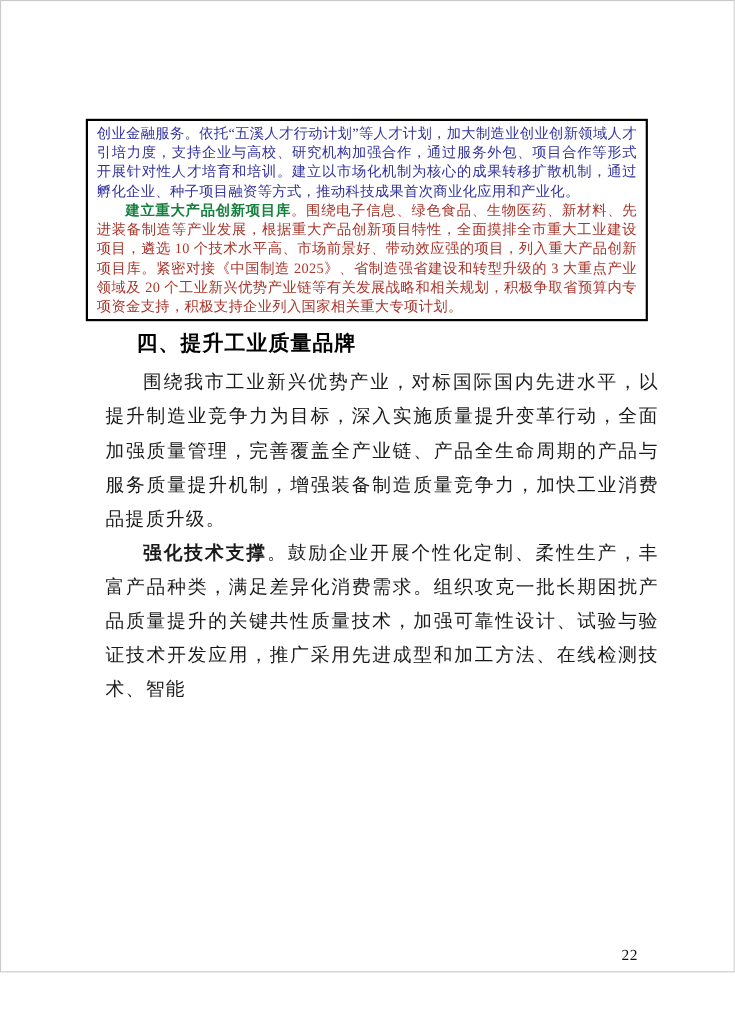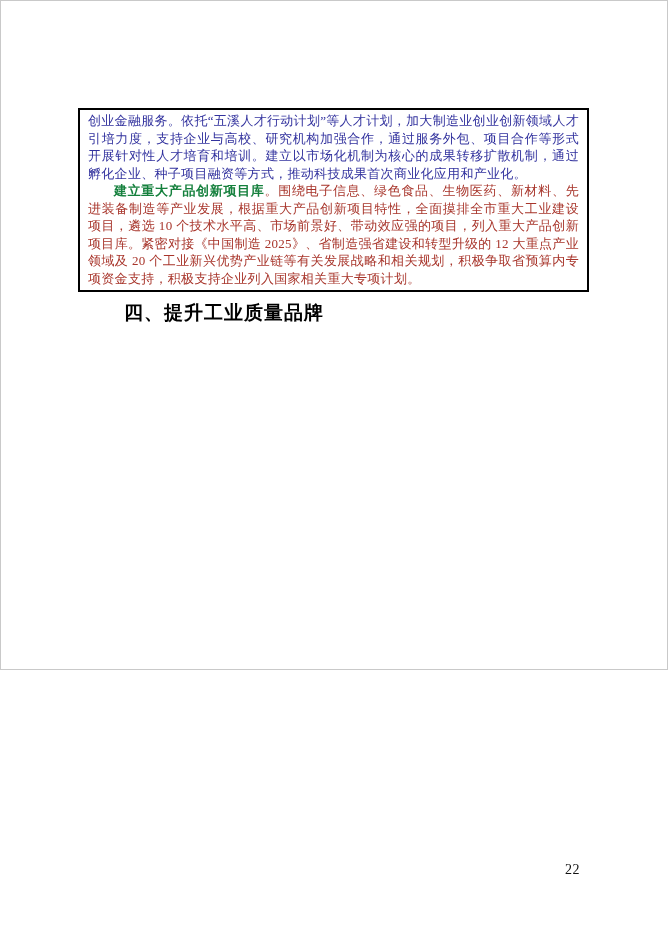--- a/index.html
+++ b/index.html
@@ -4,21 +4,21 @@
 <style>
   * { margin: 0; padding: 0; box-sizing: border-box; }
   html, body { background: #ffffff; }
   body {
     width: 668px; height: 928px;
     font-family: "Liberation Serif", "DejaVu Serif", serif;
     position: relative; overflow: hidden;
   }
   .page {
     position: absolute; inset: 0;
-    width: 668px; height: 670px;
+    width: 668px; height: 884px;
     background: #ffffff;
     outline: 1px solid #c9c9c9;
     outline-offset: -1px;
   }
   
   .notice-box {
     position: absolute;
     left: 78px; top: 108px;
     width: 511px;
     border: 2px solid #000000;
@@ -66,25 +66,27 @@
     color: #111111;
   }
 </style>
 </head>
 <body>
 
 <div class="page">
 
   <div class="notice-box" style="border-color: rgb(0, 0, 0);">
     <p class="notice-para-1" style="color: rgb(50, 50, 158);">创业金融服务。依托“五溪人才行动计划”等人才计划，加大制造业创业创新领域人才引培力度，支持企业与高校、研究机构加强合作，通过服务外包、项目合作等形式开展针对性人才培育和培训。建立以市场化机制为核心的成果转移扩散机制，通过孵化企业、种子项目融资等方式，推动科技成果首次商业化应用和产业化。</p>
-    <p class="notice-para-2" style="color: rgb(168, 53, 43);"><span class="lead" style="color: #15803d;">建立重大产品创新项目库</span><span>。围绕电子信息、绿色食品、生物医药、新材料、先进装备制造等产业发展，根据重大产品创新项目特性，全面摸排全市重大工业建设项目，遴选 10 个技术水平高、市场前景好、带动效应强的项目，列入重大产品创新项目库。紧密对接《中国制造 2025》、省制造强省建设和转型升级的 12 大重点产业领域及 20 个工业新兴优势产业链等有关发展战略和相关规划，积极争取省预算内专项资金支持，积极支持企业列入国家相关重大专项计划。</span></p>
+    <p class="notice-para-2" style="color: rgb(168, 53, 43);"><span class="lead" style="color: #15803d;">建立重大产品创新项目库</span><span>。围绕电子信息、绿色食品、生物医药、新材料、先进装备制造等产业发展，根据重大产品创新项目特性，全面摸排全市重大工业建设项目，遴选 10 个技术水平高、市场前景好、带动效应强的项目，列入重大产品创新项目库。紧密对接《中国制造 2025》、省制造强省建设和转型升级的 3 大重点产业领域及 20 个工业新兴优势产业链等有关发展战略和相关规划，积极争取省预算内专项资金支持，积极支持企业列入国家相关重大专项计划。</span></p>
   </div>
 
   <div class="content">
     <h2 class="section-heading">四、提升工业质量品牌</h2>
 
+    <p class="body-para">围绕我市工业新兴优势产业，对标国际国内先进水平，以提升制造业竞争力为目标，深入实施质量提升变革行动，全面加强质量管理，完善覆盖全产业链、产品全生命周期的产品与服务质量提升机制，增强装备制造质量竞争力，加快工业消费品提质升级。</p>
 
 
+    <p class="body-para"><span class="lead">强化技术支撑</span><span>。鼓励企业开展个性化定制、柔性生产，丰富产品种类，满足差异化消费需求。组织攻克一批长期困扰产品质量提升的关键共性质量技术，加强可靠性设计、试验与验证技术开发应用，推广采用先进成型和加工方法、在线检测技术、智能</span></p>
   </div>
 
   <div class="page-number">22</div>
 
 </div>
 
 </body></html>

